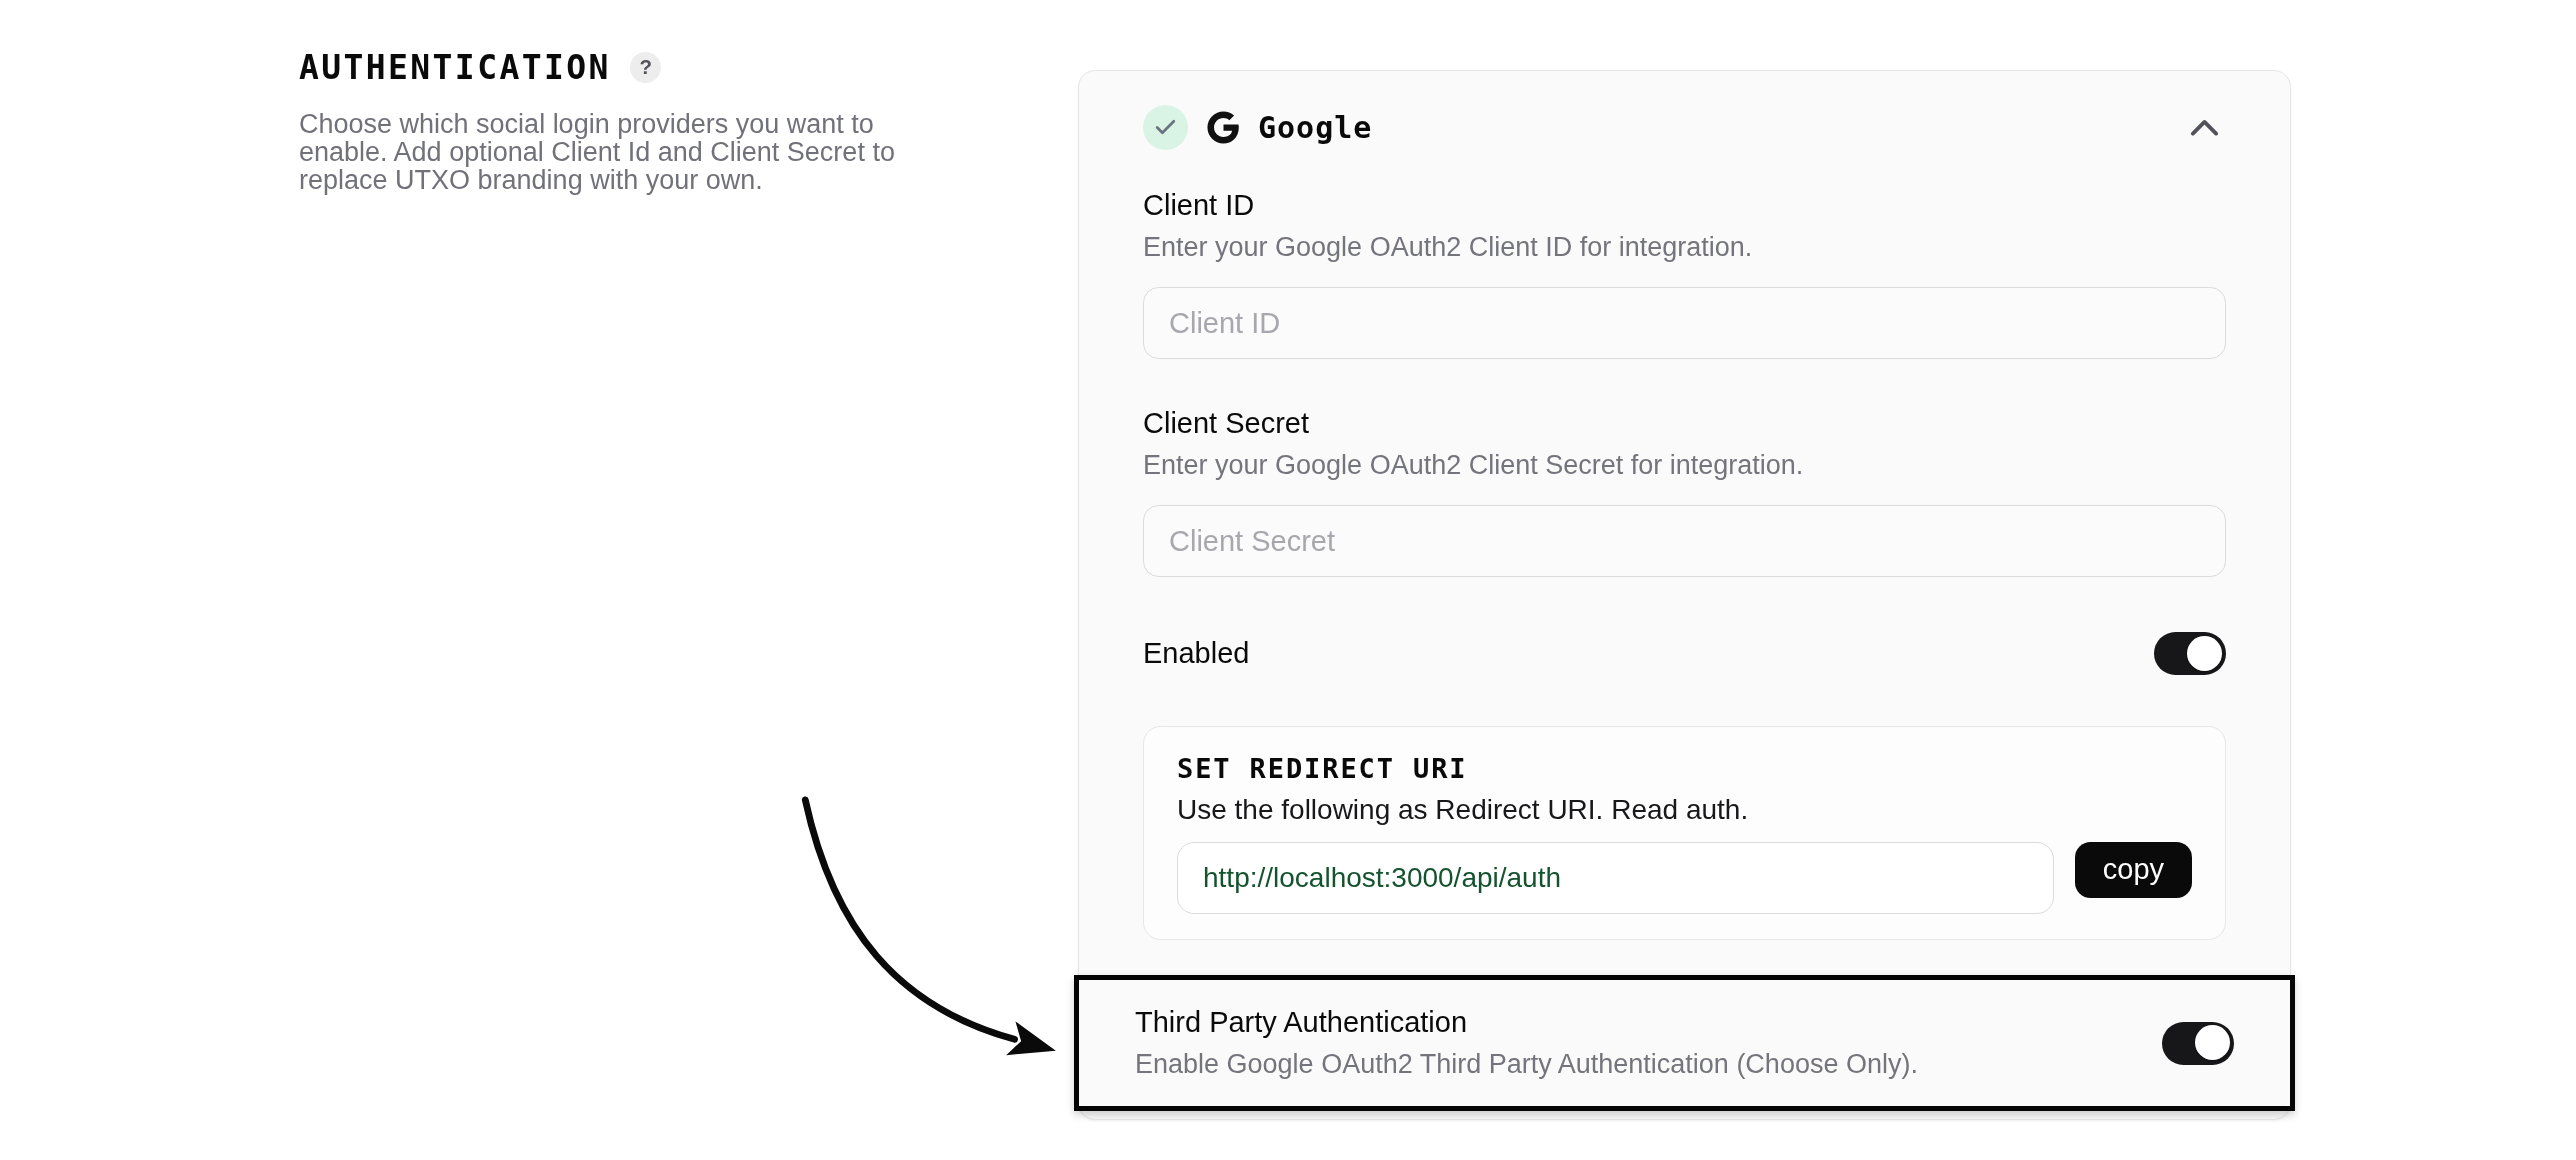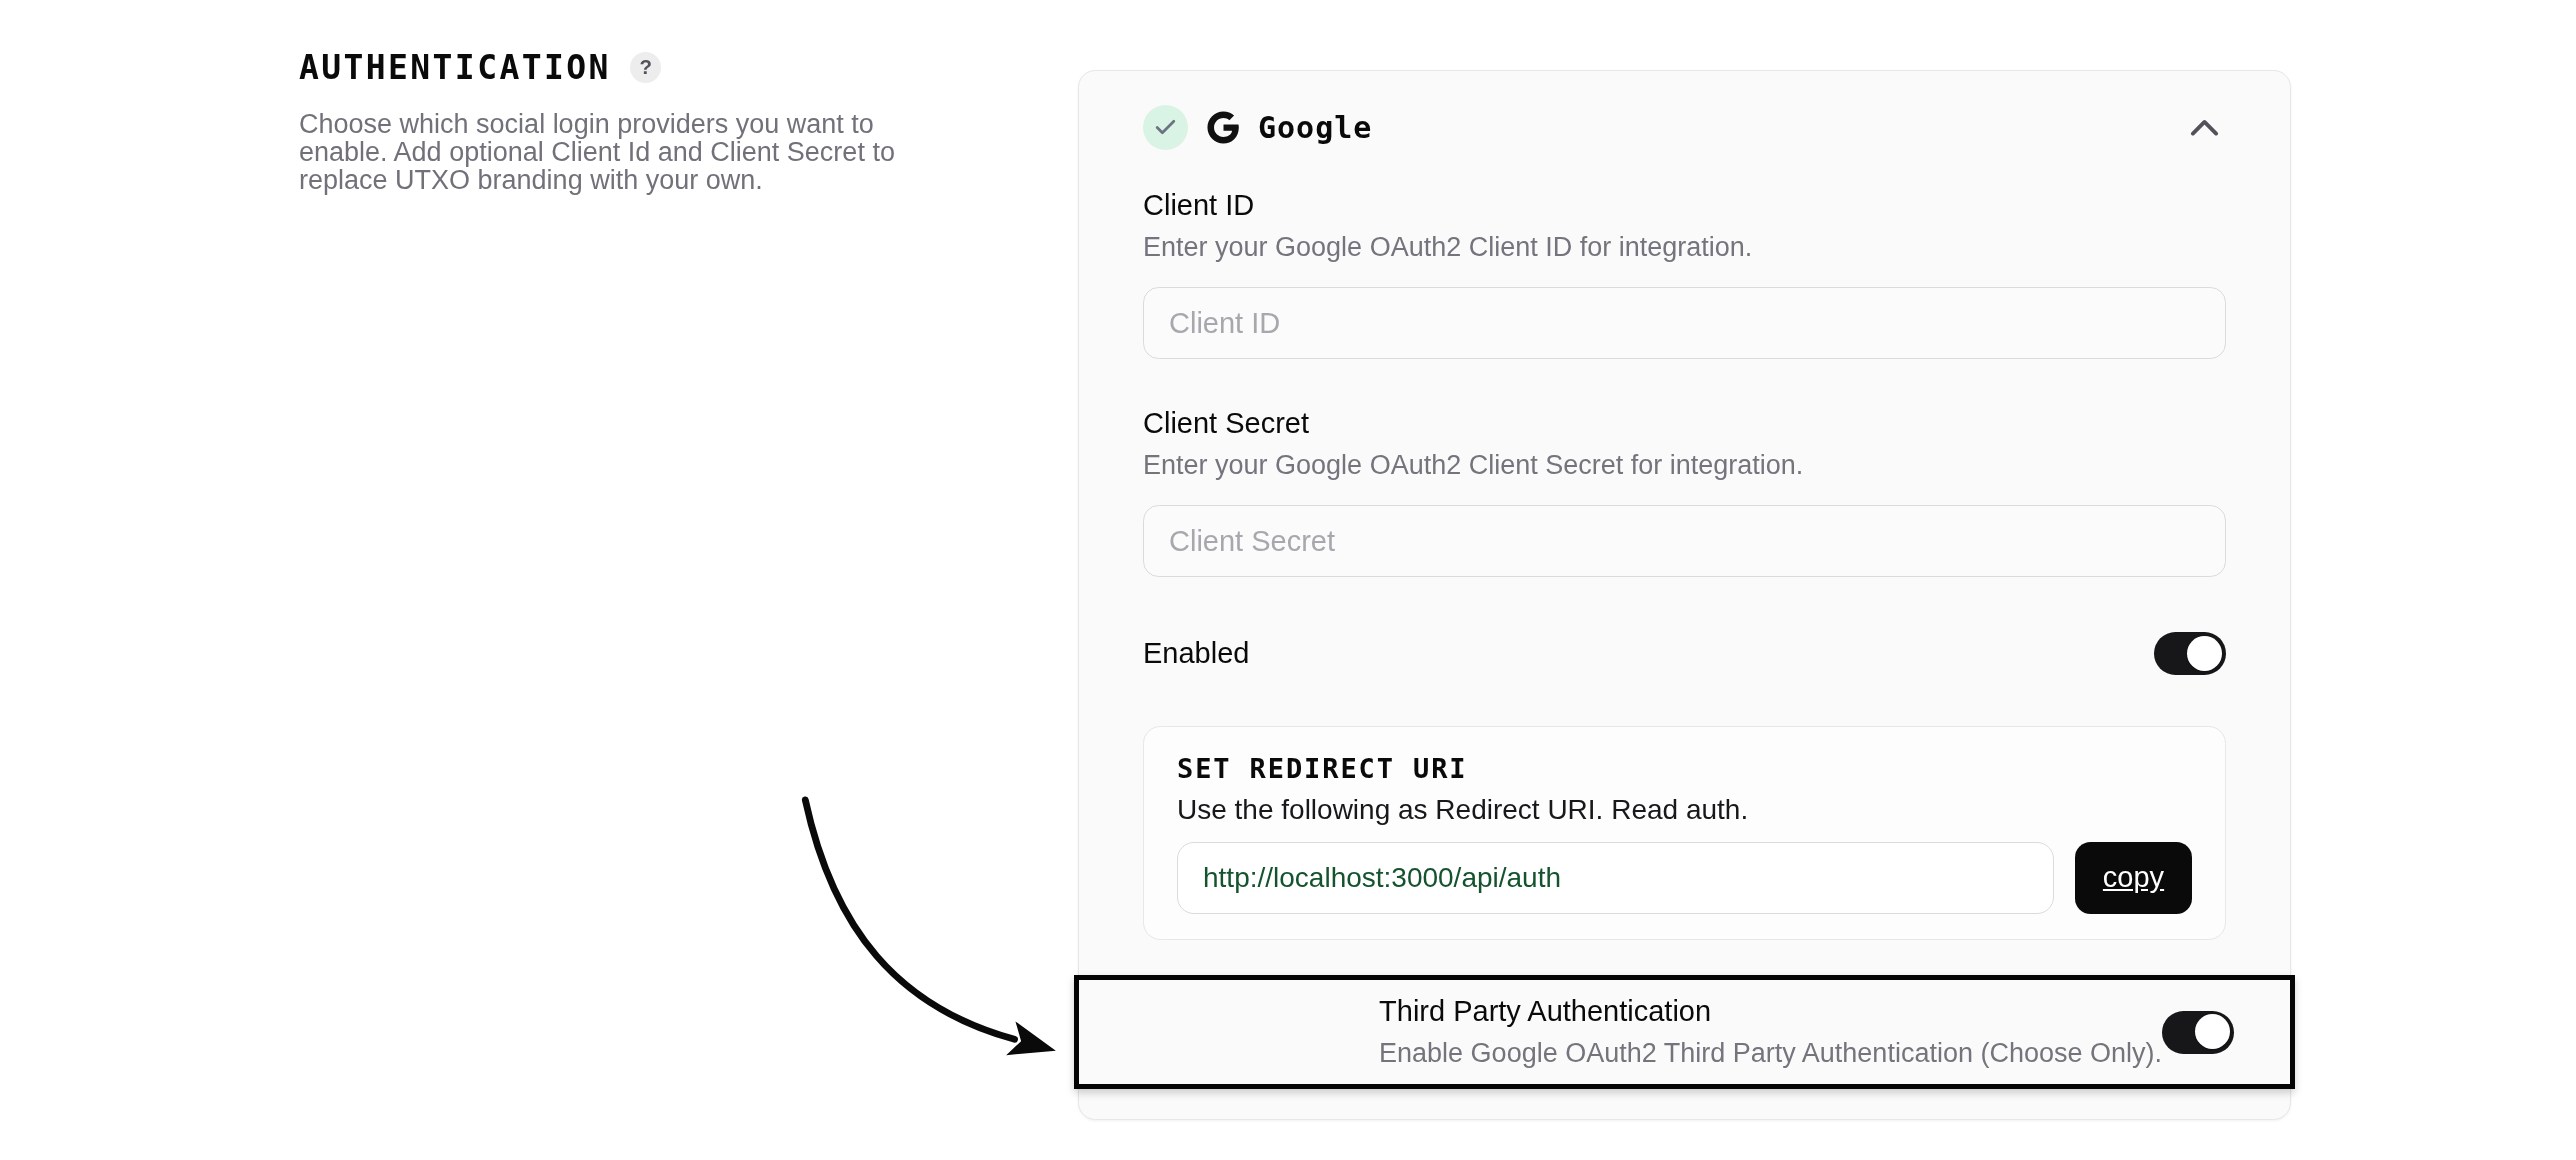--- a/index.html
+++ b/index.html
@@ -89,33 +89,33 @@
     font-weight: bold; font-size: 27px; line-height: 33px; letter-spacing: 1.9px; color: #0a0a0a;
   }
   .subcard-desc { margin-top: 7.8px; font-size: 28px; line-height: 33px; color: #18181b; }
   .uri-row { margin-top: 15.6px; display: flex; align-items: stretch; }
   .uri-input {
     flex: 1; height: 72px; border: 1.9px solid #dbdbde; border-radius: 17px;
     background: #ffffff; padding: 0 25px; font-size: 28px; color: #14532d;
     font-family: "Liberation Sans", sans-serif; outline: none; min-width: 0;
   }
   .copy-btn {
-    margin-left: 21.4px; width: 117px; height: 72px; flex: none;
+    margin-left: 21.4px; width: 117px; height: 56px; flex: none;
     background: #0a0a0a; color: #ffffff; border: none; border-radius: 15.6px;
-    font-size: 29px; font-family: "Liberation Sans", sans-serif; cursor: pointer; text-decoration: underline;
+    font-size: 29px; font-family: "Liberation Sans", sans-serif; cursor: pointer;
   }
 
   
   .highlight-section {
     position: absolute; left: 1074px; top: 975px;
-    width: 1221px; height: 114px;
+    width: 1221px; height: 136px;
     background: #fafafa;
     border: 5.8px solid #050505;
     box-shadow: 0 3.9px 7.8px rgba(0,0,0,.18);
-    display: flex; align-items: center; justify-content: flex-end;
+    display: flex; align-items: center; justify-content: space-between;
     padding: 0 56px;
     z-index: 3;
   }
 
   
   .annotation-arrow {
     position: absolute; left: 0; top: 0; width: 2576px; height: 1160px;
     pointer-events: none; z-index: 4;
   }
 </style>

